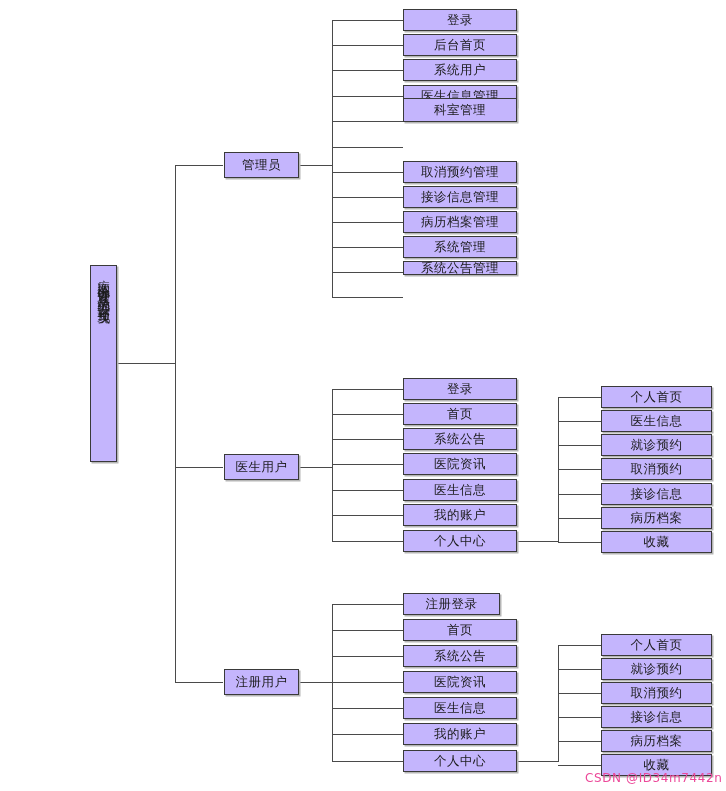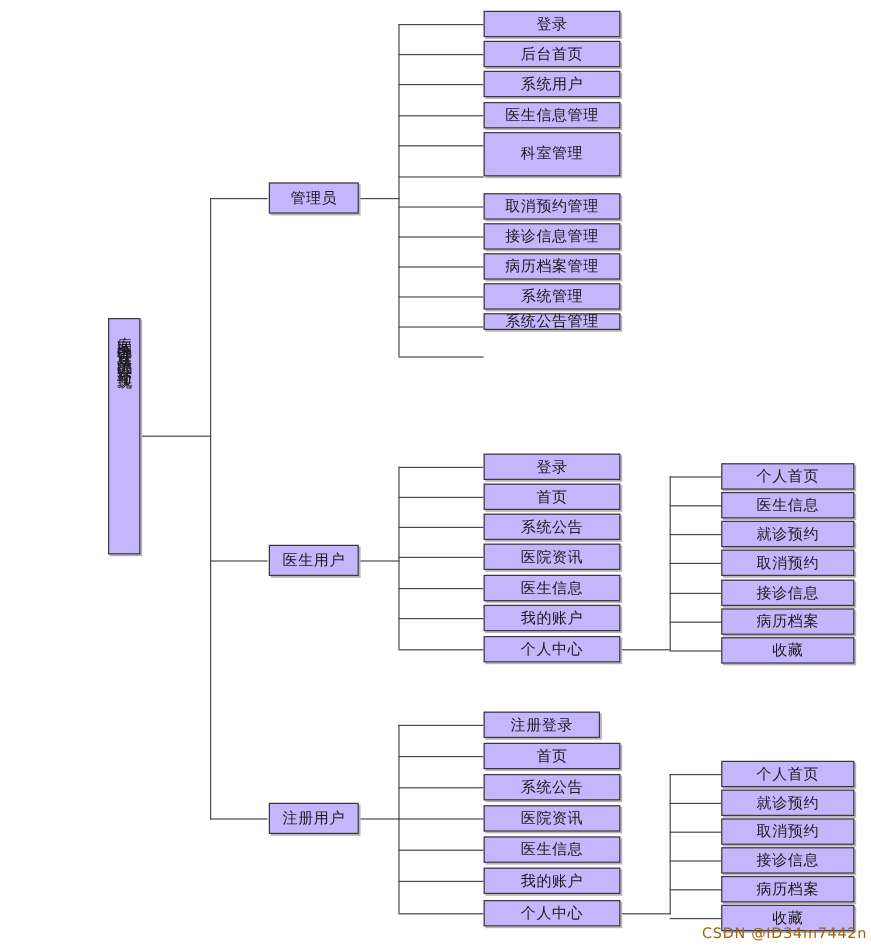--- a/index.html
+++ b/index.html
@@ -58,21 +58,21 @@
     position: absolute;
     background: #4a4a4a;
   }
   .line.h { height: 1px; }
   .line.v { width: 1px; }
 
   
   .watermark {
     position: absolute;
     font-size: 12px;
-    color: #a16207;
+    color: #ec4899;
     letter-spacing: 0.6px;
     white-space: nowrap;
     user-select: none;
   }
 </style>
 </head>
 <body>
 
 <div id="canvas">
 
@@ -131,21 +131,21 @@
   <div class="node leaf" style="left:403px; top:59px; width:114px; height:22px;">
     <span>系统用户</span>
   </div>
 
   <div class="line h" style="left:332px; top:96px; width:71px;"></div>
   <div class="node leaf" style="left:403px; top:85px; width:114px; height:22px;">
     <span>医生信息管理</span>
   </div>
 
   <div class="line h" style="left:332px; top:121px; width:71px;"></div>
-  <div class="node leaf" style="left:403px; top:110px; width:114px; height:37px;">
+  <div class="node leaf" style="left:403px; top:98px; width:114px; height:24px;">
     <span>科室管理</span>
   </div>
 
   <div class="line h" style="left:332px; top:147px; width:71px;"></div>
 
   <div class="line h" style="left:332px; top:172px; width:71px;"></div>
   <div class="node leaf" style="left:403px; top:161px; width:114px; height:22px;">
     <span>取消预约管理</span>
   </div>
 

